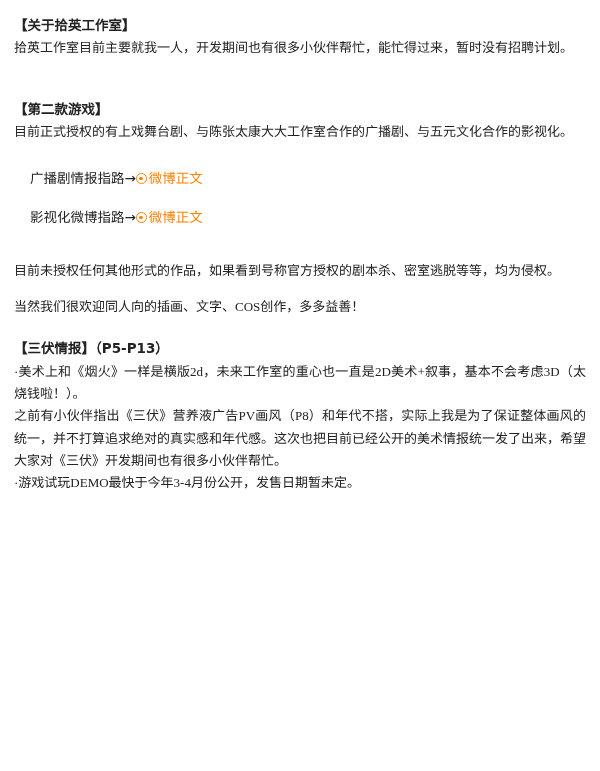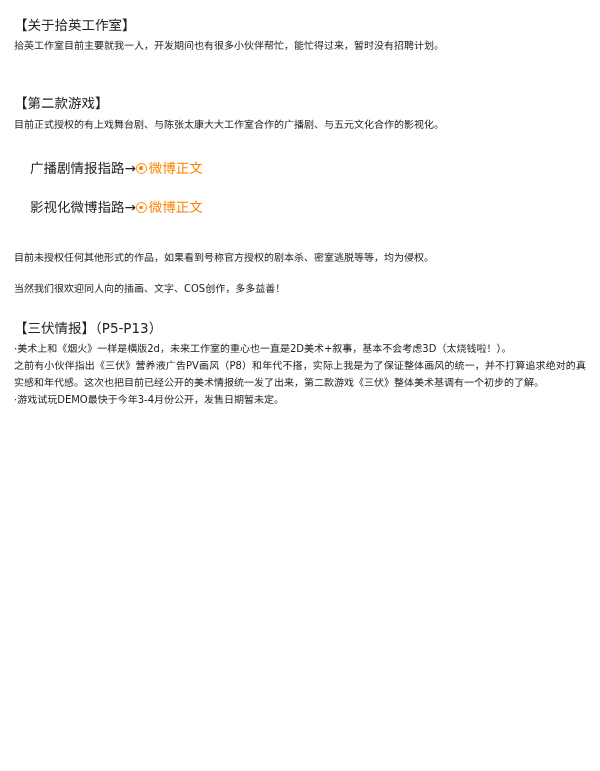--- a/index.html
+++ b/index.html
@@ -13,28 +13,29 @@
     font-family: "DejaVu Sans", "Liberation Sans", sans-serif;
     color: #222222;
     overflow: hidden;
   }
   .page {
     box-sizing: border-box;
     width: 600px;
     padding: 14px 14px 0 14px;
   }
   .para {
-    font-size: 10px;
+    font-size: 13px;
     line-height: 1.72;
     margin: 0;
     text-align: justify;
     word-break: break-all;
+    font-family: Liberation Serif, serif;
   }
   .heading {
-    font-weight: normal;
+    font-weight: bold;
     font-size: 13.5px;
     line-height: 1.72;
     margin: 0;
   }
   .spacer-lg { height: 19px; }
   .spacer-md { height: 14px; }
   .spacer-sm { height: 8px; }
   .link-row {
     font-size: 13.5px;
     line-height: 1.72;
@@ -100,17 +101,17 @@
     <div class="spacer-md"></div>
 
     <p class="para">当然我们很欢迎同人向的插画、文字、COS创作，多多益善！</p>
   </div>
 
   <div class="spacer-lg"></div>
 
   <div>
     <p class="heading"><span>【三伏情报】</span><span>（P5-P13）</span></p>
     <p class="para">·美术上和《烟火》一样是横版2d，未来工作室的重心也一直是2D美术+叙事，基本不会考虑3D（太烧钱啦！）。</p>
-    <p class="para">之前有小伙伴指出《三伏》营养液广告PV画风（P8）和年代不搭，实际上我是为了保证整体画风的统一，并不打算追求绝对的真实感和年代感。这次也把目前已经公开的美术情报统一发了出来，第二款游戏《三伏》整体美术基调有一个初步的了解。</p>
+    <p class="para">之前有小伙伴指出《三伏》营养液广告PV画风（P8）和年代不搭，实际上我是为了保证整体画风的统一，并不打算追求绝对的真实感和年代感。这次也把目前已经公开的美术情报统一发了出来，希望大家对《三伏》开发期间也有很多小伙伴帮忙。</p>
     <p class="para">·游戏试玩DEMO最快于今年3-4月份公开，发售日期暂未定。</p>
   </div>
 
 </div>
 
 </body></html>

